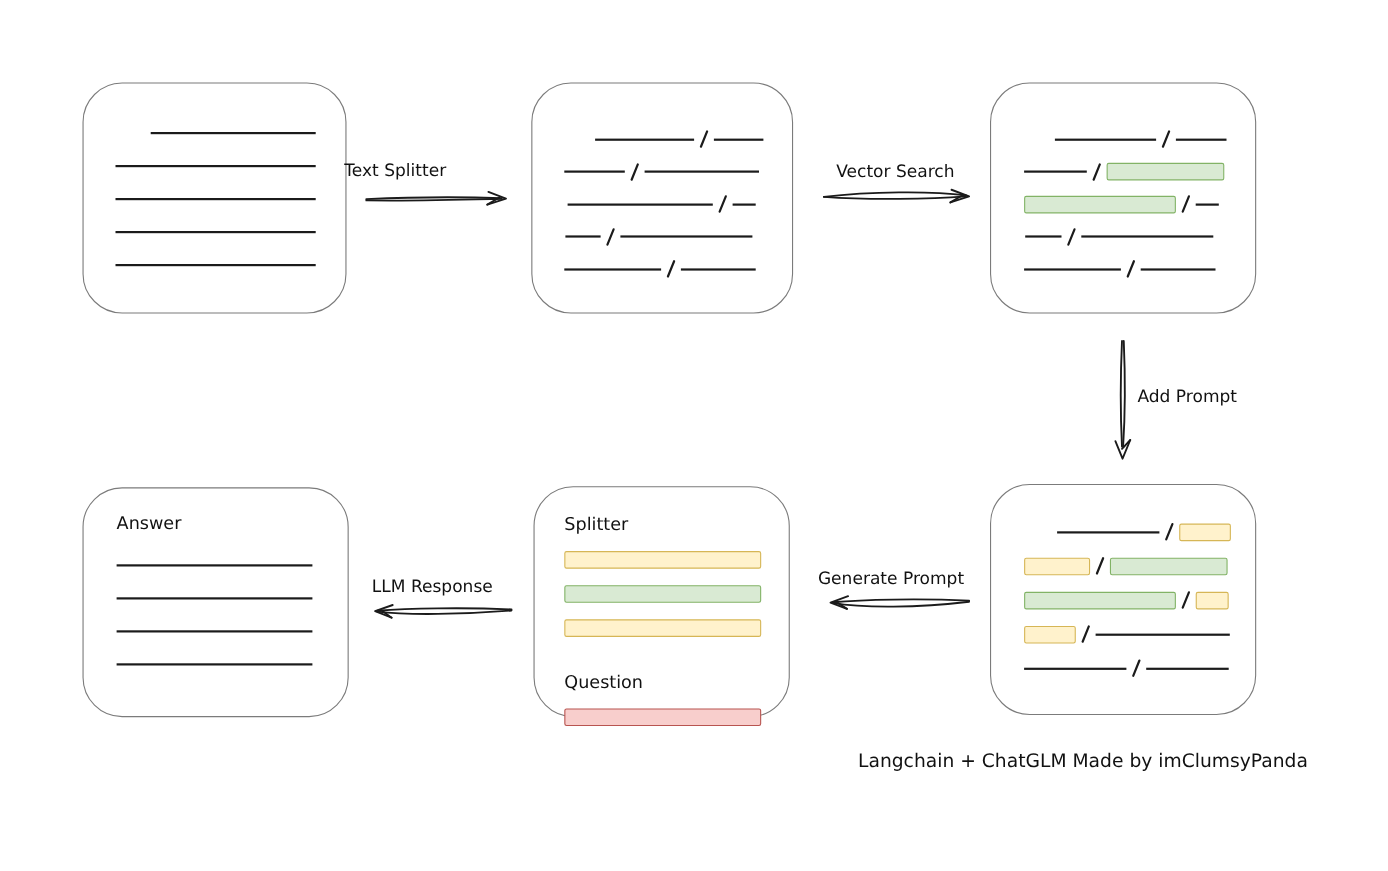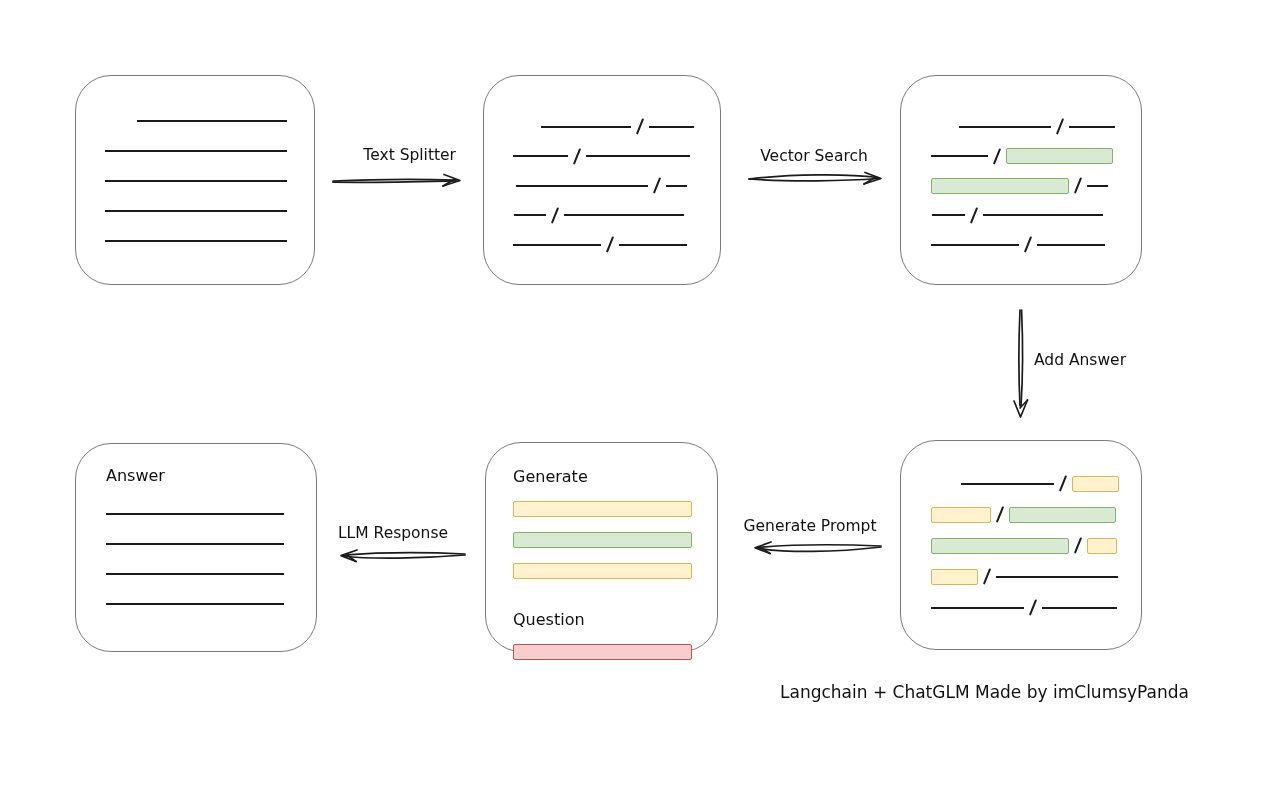--- a/index.html
+++ b/index.html
@@ -146,21 +146,21 @@
         <div class="row" style="height: 31px;">
           <span class="seg seg-line" style="width: 93px;"></span>
           <span class="slash"></span>
           <span class="seg seg-line" style="width: 75px;"></span>
         </div>
       </div>
   </div>
 
   <div class="doc-box" style="left:485px;top:442px;width:233px;height:210px;">
     <div style="padding:24px 25px 0 27px;">
-      <div class="box-title">Generate</div>
+      <div class="box-title">Splitter</div>
       <div>
           <div class="bar bar-yellow"></div>
           <div class="bar bar-green"></div>
           <div class="bar bar-yellow"></div>
         </div>
       <div class="box-title" style="margin-top:31px;">Question</div>
       <div>
           <div class="bar bar-red"></div>
         </div>
     </div>
@@ -171,37 +171,37 @@
       <div class="box-title">Answer</div>
       <div style="width:178px;margin-top:16px;">
           <div class="ans-line"></div>
           <div class="ans-line"></div>
           <div class="ans-line"></div>
           <div class="ans-line"></div>
         </div>
     </div>
   </div>
 
-  <div class="arrow-label" style="left:324px;top:146px;width:132px;text-align:right;">Text Splitter</div>
+  <div class="arrow-label" style="left:313px;top:146px;width:132px;text-align:left;">Text Splitter</div>
   <svg class="arrow-svg" style="left:330px;top:170px;" width="138" height="22">
     <path d="M3 11 C 50 9, 92 9, 126 10.2"></path>
     <path d="M3 12.2 C 50 12.8, 92 11.6, 126 10.8"></path>
     <polyline points="114,4.5 130,10.5 113,16"></polyline>
     <polyline points="113,16 124,9.5"></polyline>
   </svg>
 
   <div class="arrow-label" style="left:744px;top:147px;width:140px;text-align:center;">Vector Search</div>
   <svg class="arrow-svg" style="left:746px;top:168px;" width="142" height="22">
     <path d="M3 11 C 45 6, 100 5.5, 132 9.5"></path>
     <path d="M3 11 C 45 14, 100 13, 132 10.5"></path>
     <polyline points="119,4.5 135,10.5 118,16"></polyline>
     <polyline points="118,16 129,9.5"></polyline>
   </svg>
 
-  <div class="arrow-label" style="left:1034px;top:351px;">Add Answer</div>
+  <div class="arrow-label" style="left:1034px;top:351px;">Add Prompt</div>
   <svg class="arrow-svg" style="left:1008px;top:307px;" width="26" height="114">
     <path d="M12 3 C 10.3 40, 10.3 65, 12 99"></path>
     <path d="M13.6 3 C 15.2 40, 15.2 65, 13 99"></path>
     <polyline points="6,94 12.5,110 19.5,93"></polyline>
     <polyline points="19.5,93 12,101"></polyline>
   </svg>
 
   <div class="arrow-label" style="left:734px;top:517px;width:152px;text-align:center;">Generate Prompt</div>
   <svg class="arrow-svg" style="left:740px;top:538px;" width="144" height="20">
     <path d="M141 9 C 95 14.5, 45 15, 17 10"></path>

